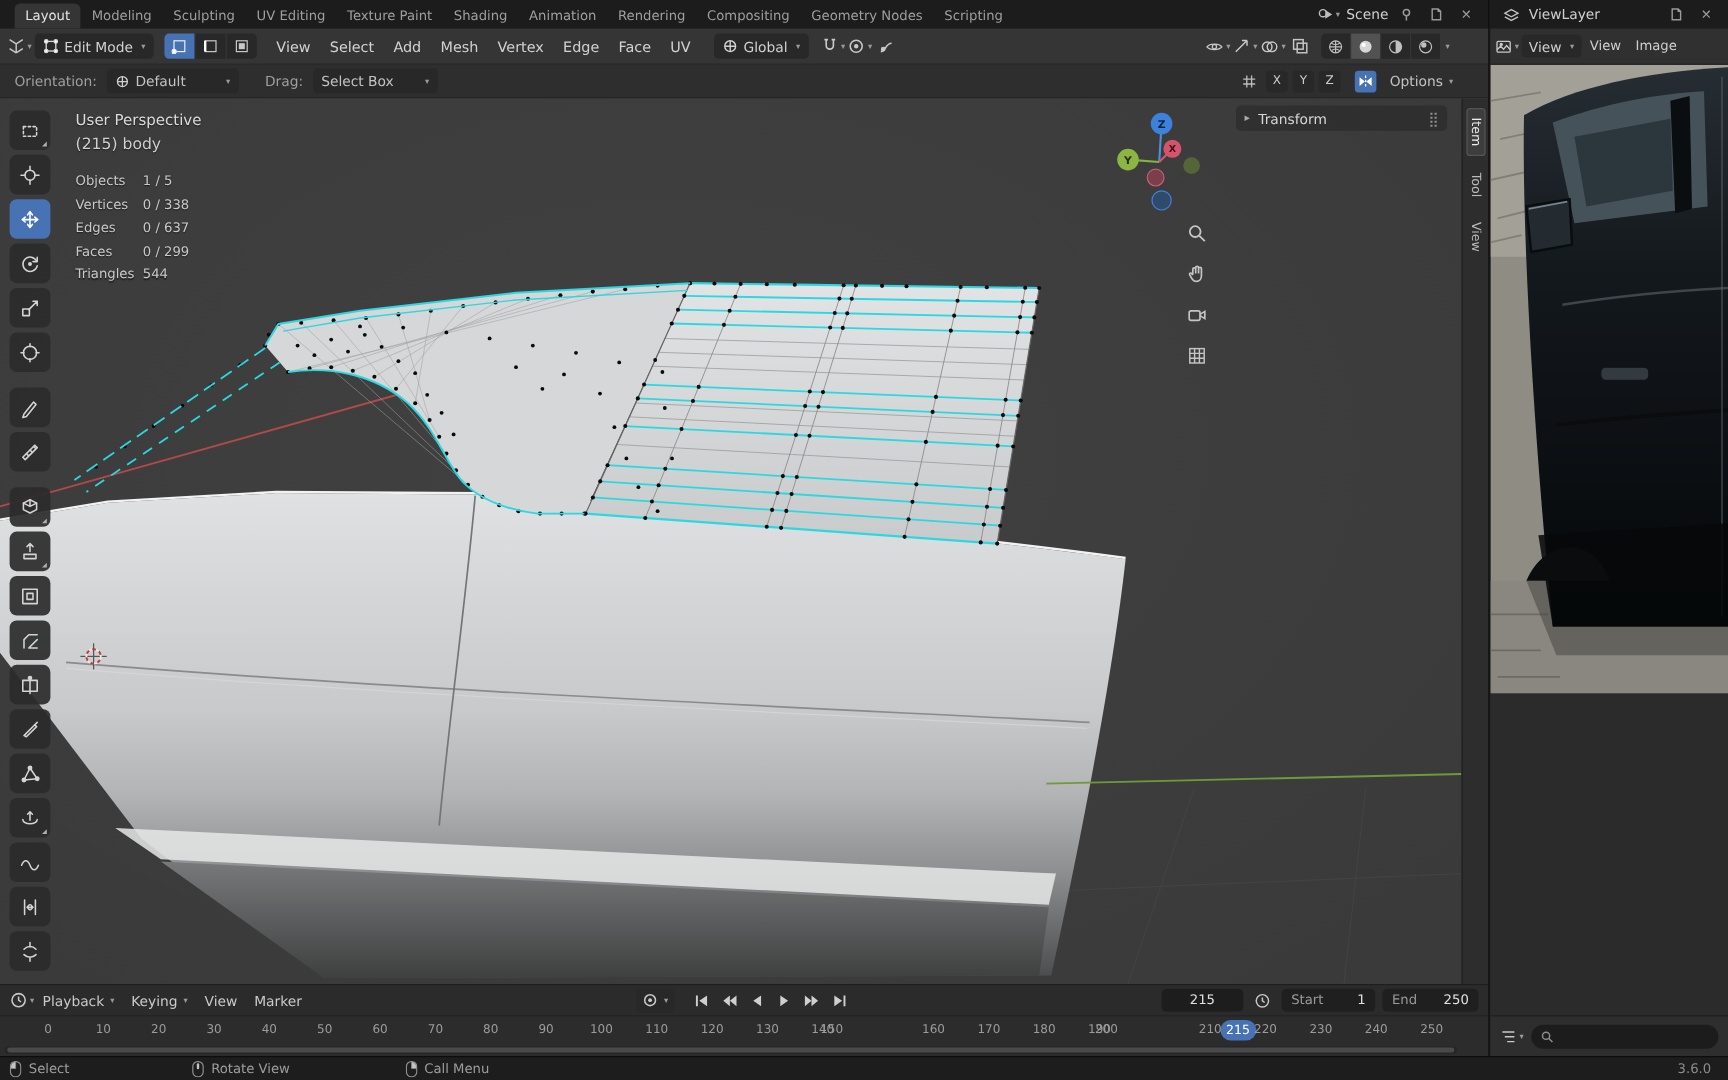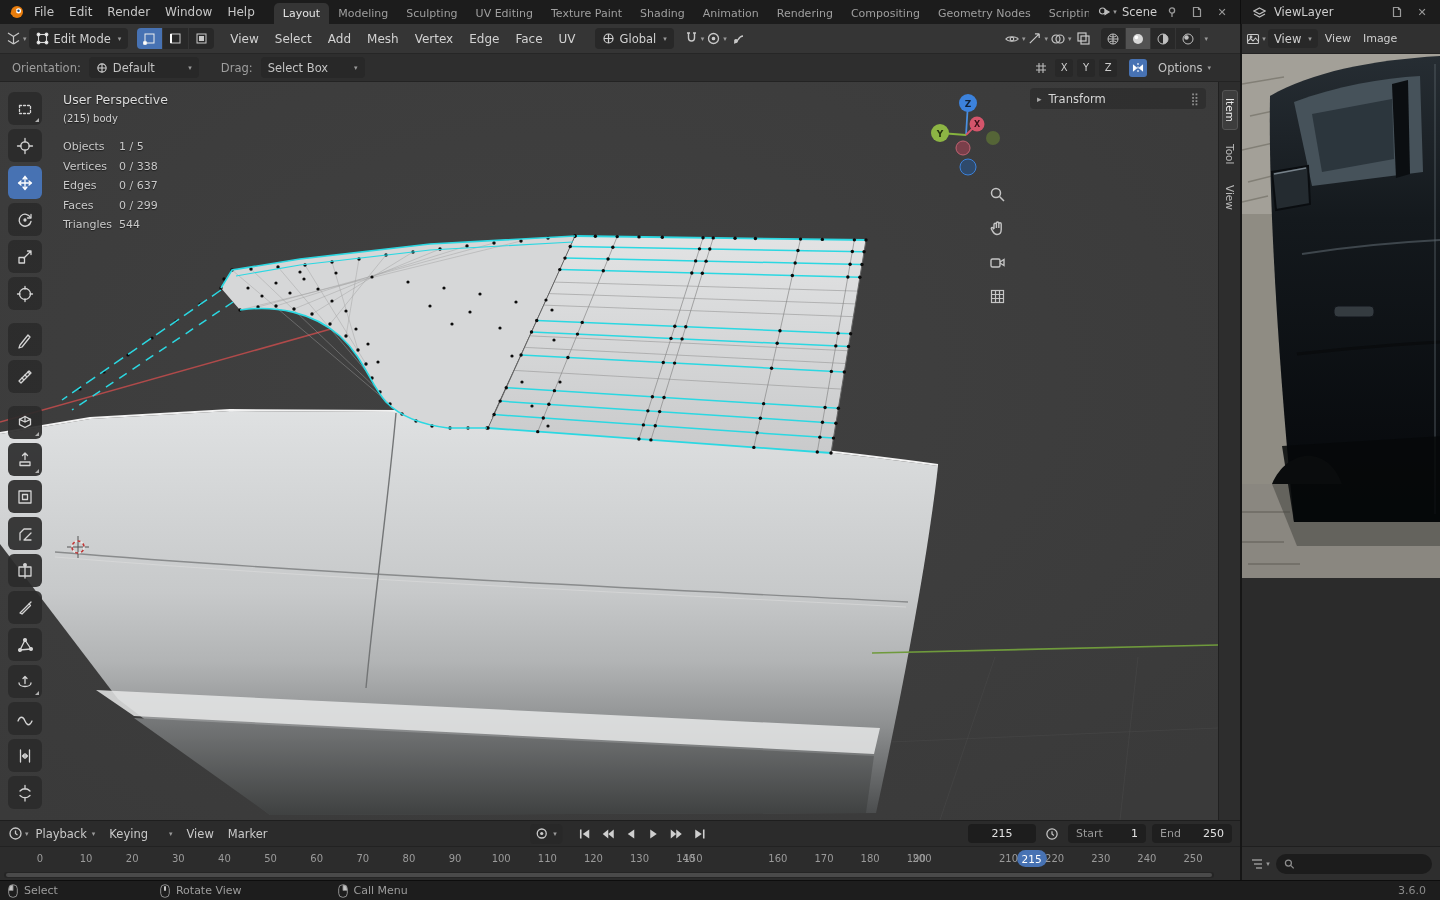--- a/index.html
+++ b/index.html
@@ -40,21 +40,21 @@
 .workspace-body{flex:1;display:flex;min-height:0}
 .viewport{position:relative;height:738px;background:radial-gradient(ellipse at 45% 40%,#414141 0%,#3a3a3a 90%);overflow:hidden;flex:none}
 svg.scene{position:absolute;left:0;top:0}
 .toolbar{position:absolute;left:8px;top:10px;display:flex;flex-direction:column;gap:4px;width:34px}
 .tool-btn{width:34px;height:33px;background:rgba(43,43,43,.92);border-radius:6px;display:flex;align-items:center;justify-content:center;position:relative;flex:none}
 .tool-btn.active{background:#4772b3}
 .tool-btn.gap{margin-top:9px}
 .tool-btn .corner{position:absolute;right:3px;bottom:3px;width:0;height:0;border-left:4px solid transparent;border-bottom:4px solid #b0b0b0}
 .vp-overlay{position:absolute;left:63px;top:10px;color:#dcdcdc;text-shadow:0 1px 1px rgba(0,0,0,.55);pointer-events:none}
 .vpo-title{font-size:12.5px}
-.vpo-sub{font-size:10px;margin-top:6px;color:#d0d0d0}
+.vpo-sub{font-size:13px;margin-top:6px;color:#d0d0d0}
 .vpo-stats{margin-top:13px;font-size:11px;color:#c9c9c9}
 .stat-row{display:flex;line-height:19.5px}
 .stat-label{width:56px}
 .gizmo{position:absolute;left:925px;top:8px;width:86px;height:86px}
 .nav-icons{position:absolute;left:985px;top:100px;display:flex;flex-direction:column;gap:10px;align-items:center}
 .nav-icons .icon-btn{width:24px;height:24px;border-radius:12px}
 .npanel{position:absolute;left:1030px;top:6px;width:176px;height:21px;background:rgba(38,38,38,.55);border-radius:4px;display:flex;align-items:center;padding:0 7px;color:#d6d6d6;font-size:11.5px;gap:7px}
 .npanel .grip{margin-left:auto;color:#8f8f8f;font-size:12px}
 .side-tabs{position:absolute;right:0;top:0;width:22px;height:100%;background:#2d2d2d;border-left:1px solid #202020;display:flex;flex-direction:column;align-items:center;padding-top:8px;gap:7px}
 .vtab{writing-mode:vertical-rl;text-orientation:mixed;font-size:10.5px;color:#b9b9b9;padding:7px 1px;border-radius:3px}
@@ -87,35 +87,20 @@
 .right-bheader{height:34px;background:#2e2e2e;border-top:1px solid #1f1f1f;display:flex;align-items:center;padding:0 8px;gap:6px;flex:none}
 .search{flex:1;height:20px;background:#1c1c1c;border-radius:10px;display:flex;align-items:center;padding:0 8px;gap:6px}
 .search input{background:none;border:none;outline:none;color:#ddd;font-size:11px;width:100%}
 </style>
 </head>
 <body>
 
 <div class="app">
 
   <div class="topbar">
-    <div class="tb-left">
-      <span class="icon-btn">
-        <svg width="16" height="16" viewBox="0 0 16 16">
-            <circle cx="9" cy="8" r="6" fill="#e87d0d"></circle>
-            <circle cx="10.5" cy="6.8" r="2.6" fill="#fff"></circle>
-            <circle cx="10.5" cy="6.8" r="1.2" fill="#18457c"></circle>
-            <path d="M3 10l5-4" stroke="#e87d0d" stroke-width="2.4"></path>
-          </svg>
-      </span>
-      <span class="menu-item">File</span>
-      <span class="menu-item">Edit</span>
-      <span class="menu-item">Render</span>
-      <span class="menu-item">Window</span>
-      <span class="menu-item">Help</span>
-    </div>
     <div class="ws">
       <span class="ws-tab active">Layout</span>
       <span class="ws-tab">Modeling</span>
       <span class="ws-tab">Sculpting</span>
       <span class="ws-tab">UV Editing</span>
       <span class="ws-tab">Texture Paint</span>
       <span class="ws-tab">Shading</span>
       <span class="ws-tab">Animation</span>
       <span class="ws-tab">Rendering</span>
       <span class="ws-tab">Compositing</span>
@@ -780,21 +765,21 @@
           <svg width="15" height="15" viewBox="0 0 15 15" fill="none" stroke="#c8c8c8" stroke-width="1.3">
               <circle cx="7.5" cy="7.5" r="5.5"></circle>
               <path d="M7.5 4.5v3l2 1.5"></path>
             </svg>
             <span class="chev">▾</span>
         </span>
         <span class="hmenu" style="display:flex;align-items:center;gap:3px">
             <span>Playback</span>
             <span class="chev">▾</span>
           </span>
-        <span class="hmenu" style="display:flex;align-items:center;gap:19px">
+        <span class="hmenu" style="display:flex;align-items:center;gap:3px">
             <span>Keying</span>
             <span class="chev">▾</span>
           </span>
         <span class="hmenu">View</span>
         <span class="hmenu">Marker</span>
         <div class="transport">
           <span class="autokey">
             <svg width="13" height="13" viewBox="0 0 13 13">
                 <circle cx="6.5" cy="6.5" r="4.5" fill="none" stroke="#c9c9c9" stroke-width="1.3"></circle>
                 <circle cx="6.5" cy="6.5" r="1.6" fill="#c9c9c9"></circle>

